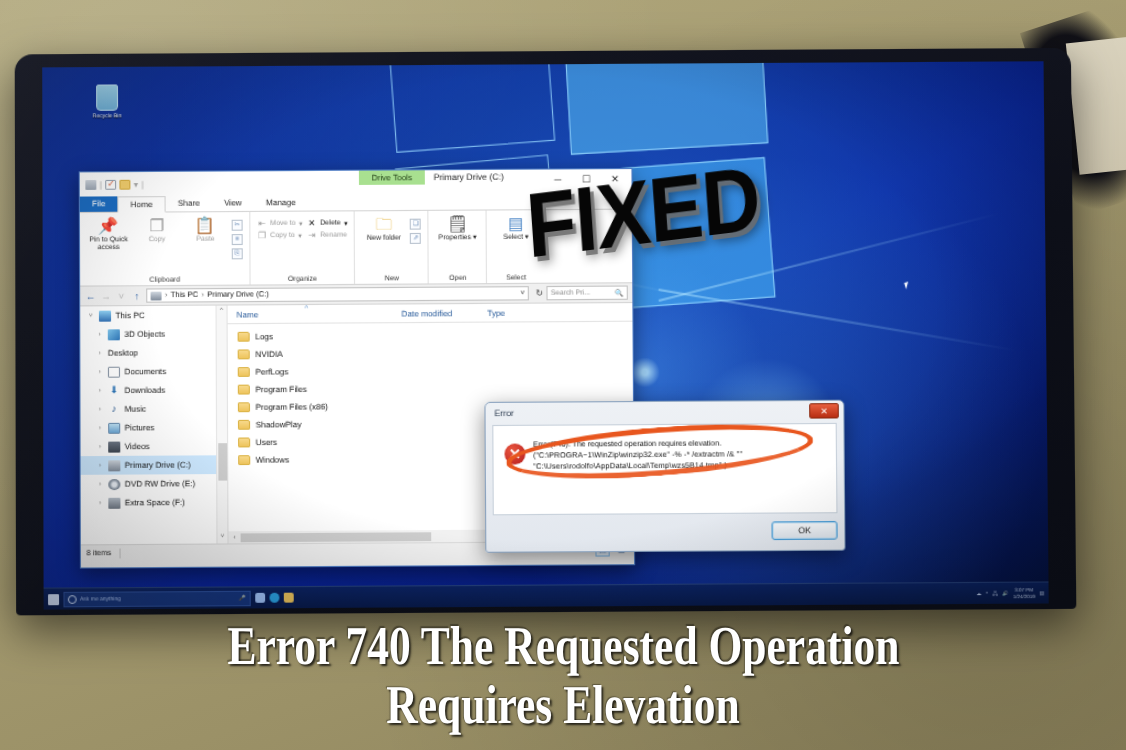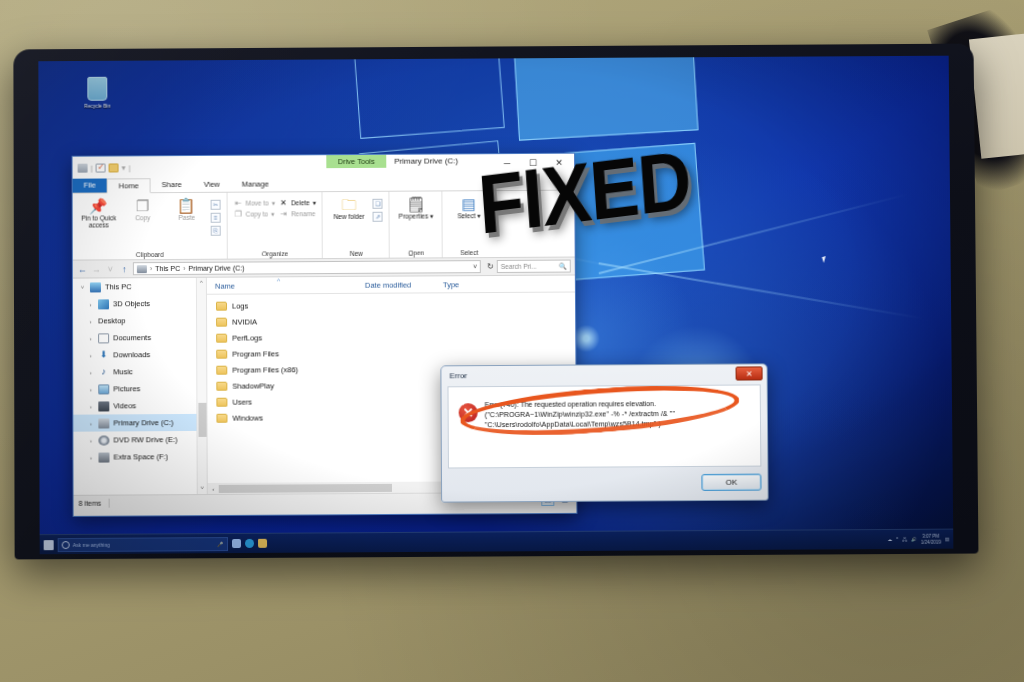--- a/index.html
+++ b/index.html
@@ -633,13 +633,17 @@
     </div>
   </div>
 
   <div id="fixed-overlay">FIXED</div>
 
   <div class="desk">
     <div class="desk-hl"></div>
     <div class="desk-hl2"></div>
   </div>
 
+  <div id="caption">
+    <div class="cap-line l1">Error 740 The Requested Operation</div>
+    <div class="cap-line l2">Requires Elevation</div>
+  </div>
 </div>
 
 </body></html>

